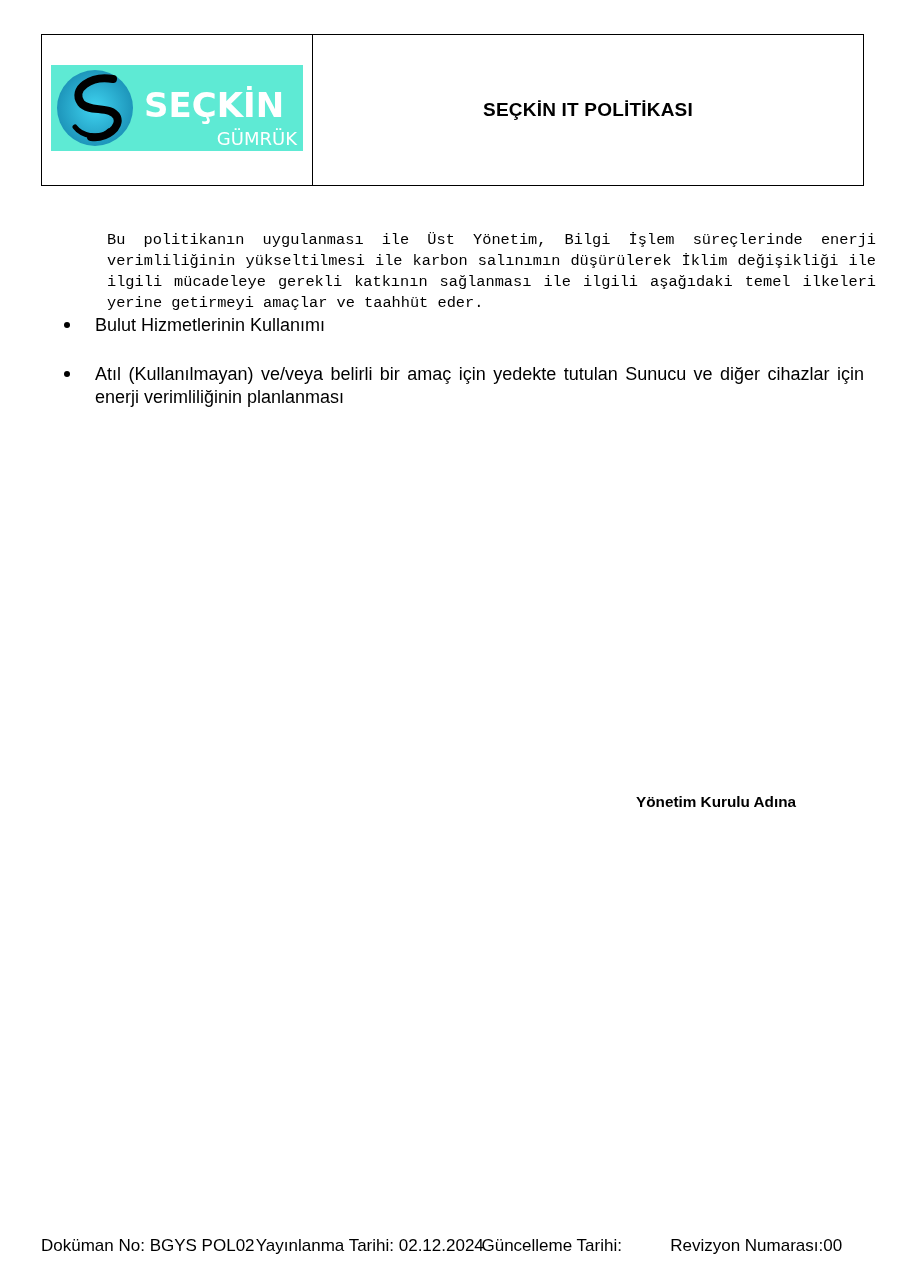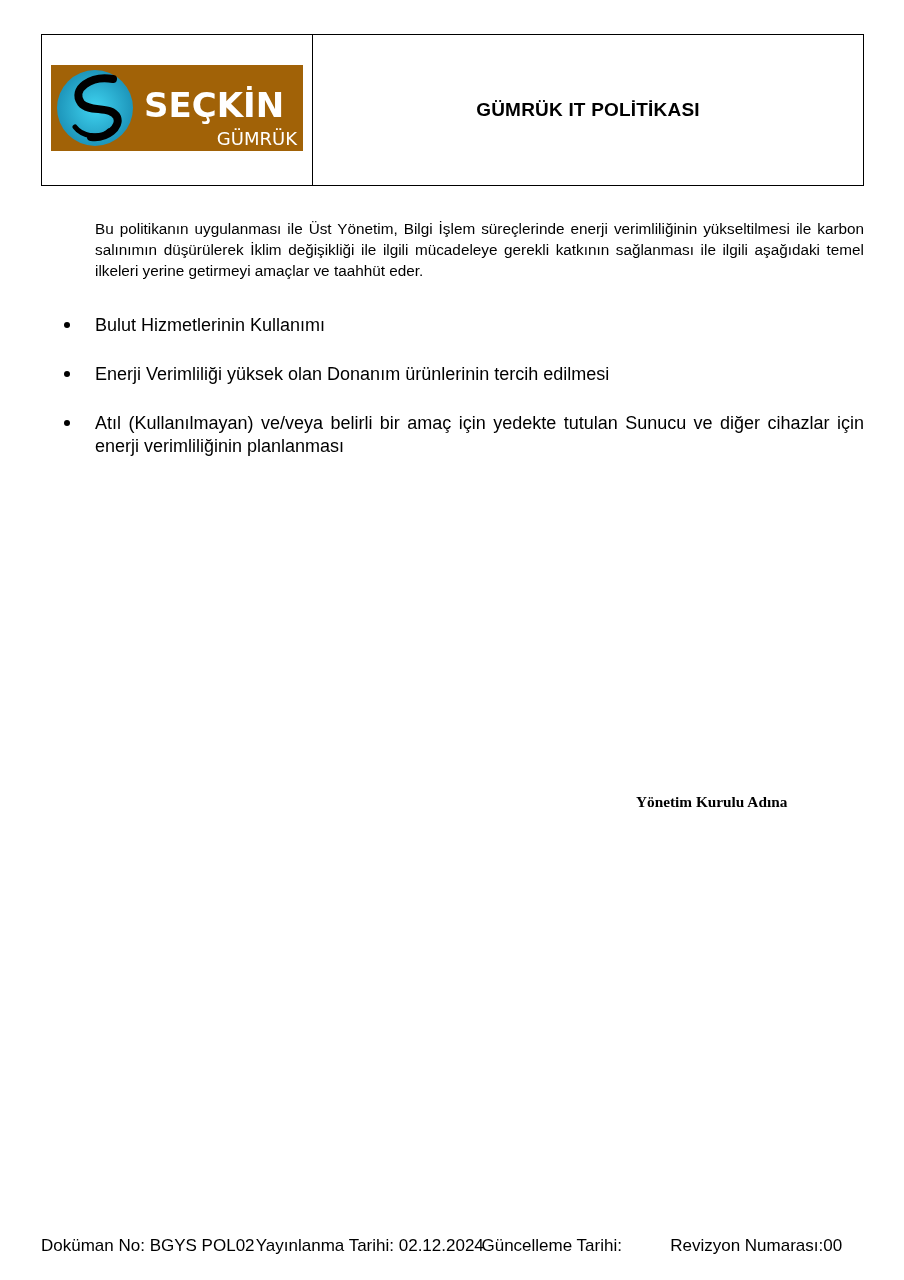--- a/index.html
+++ b/index.html
@@ -1,27 +1,27 @@
 <!DOCTYPE html>
 <html><head>
 <meta charset="utf-8">
 <style>
   html, body { margin: 0; padding: 0; background: #ffffff; }
   body { width: 904px; height: 1280px; position: relative; font-family: "Liberation Sans", sans-serif; color: #000; overflow: hidden; }
   .header-table { position: absolute; left: 41px; top: 34px; width: 823px; height: 152px; border: 1px solid #000; box-sizing: border-box; display: flex; }
   .logo-cell { width: 271px; border-right: 1px solid #000; box-sizing: border-box; position: relative; }
   .title-cell { flex: 1; display: flex; align-items: center; justify-content: center; }
   .doc-title { font-weight: bold; font-size: 19px; letter-spacing: 0.2px; }
-  .logo { position: absolute; left: 9px; top: 30px; width: 252px; height: 86px; background: #a16207; }
+  .logo { position: absolute; left: 9px; top: 30px; width: 252px; height: 86px; background: #5eead4; }
   .logo svg { position: absolute; left: 0; top: 0; }
   .intro { position: absolute; left: 95px; top: 218px; width: 769px; font-size: 15.3px; line-height: 21px; text-align: justify; }
   .bullets { position: absolute; left: 60px; top: 314px; width: 804px; margin: 0; padding: 0; list-style: none; }
   .bullets li { position: relative; padding-left: 35px; font-size: 18px; line-height: 23px; text-align: justify; margin-bottom: 26px; }
   .bullet-dot { position: absolute; left: 4px; top: 8px; width: 6px; height: 6px; border-radius: 50%; background: #000; }
-  .signature { position: absolute; left: 636px; top: 793px; font-weight: bold; font-size: 15.3px; font-family: Liberation Serif, serif; }
+  .signature { position: absolute; left: 636px; top: 793px; font-weight: bold; font-size: 15.3px; }
   .footer { position: absolute; left: 41px; top: 1236px; font-size: 17px; white-space: nowrap; }
   .footer span { display: inline-block; }
 </style>
 </head>
 <body>
 
 <div class="header-table">
   <div class="logo-cell">
     <div class="logo">
       <svg width="252" height="86" viewBox="0 0 252 86">
@@ -33,29 +33,28 @@
         </defs>
         <circle cx="44" cy="43" r="38" fill="url(#g)"></circle>
         <path d="M62 14 C40 10 20 24 30 38 C38 48 60 40 66 52 C70 62 56 74 40 72" fill="none" stroke="#000" stroke-width="8" stroke-linecap="round"></path>
         <path d="M24 62 C30 70 48 76 58 66" fill="none" stroke="#000" stroke-width="5" stroke-linecap="round"></path>
         <text x="93" y="52" fill="#ffffff" font-family="DejaVu Sans, sans-serif" font-weight="bold" font-size="34">SEÇKİN</text>
         <text x="246" y="80" text-anchor="end" fill="#ffffff" font-family="DejaVu Sans, sans-serif" font-size="18">GÜMRÜK</text>
       </svg>
     </div>
   </div>
   <div class="title-cell">
-    <div class="doc-title">GÜMRÜK IT POLİTİKASI</div>
+    <div class="doc-title">SEÇKİN IT POLİTİKASI</div>
   </div>
 </div>
 
-<p class="intro" style="margin:0;">Bu politikanın uygulanması ile Üst Yönetim, Bilgi İşlem süreçlerinde enerji verimliliğinin yükseltilmesi ile karbon salınımın düşürülerek İklim değişikliği ile ilgili mücadeleye gerekli katkının sağlanması ile ilgili aşağıdaki temel ilkeleri yerine getirmeyi amaçlar ve taahhüt eder.</p>
+<p class="intro" style="margin:12px;font-family:Liberation Mono, monospace;">Bu politikanın uygulanması ile Üst Yönetim, Bilgi İşlem süreçlerinde enerji verimliliğinin yükseltilmesi ile karbon salınımın düşürülerek İklim değişikliği ile ilgili mücadeleye gerekli katkının sağlanması ile ilgili aşağıdaki temel ilkeleri yerine getirmeyi amaçlar ve taahhüt eder.</p>
 
 <ul class="bullets">
   <li><span class="bullet-dot"></span><span>Bulut Hizmetlerinin Kullanımı</span></li>
-  <li><span class="bullet-dot"></span><span>Enerji Verimliliği yüksek olan Donanım ürünlerinin tercih edilmesi</span></li>
   <li><span class="bullet-dot"></span><span>Atıl (Kullanılmayan) ve/veya belirli bir amaç için yedekte tutulan Sunucu ve diğer cihazlar için enerji verimliliğinin planlanması</span></li>
 </ul>
 
 <div class="signature">Yönetim Kurulu Adına</div>
 
 <div class="footer">
   <span style="width:210px;">Doküman No: BGYS POL02</span>
   <span style="width:221px;">Yayınlanma Tarihi: 02.12.2024</span>
   <span style="width:184px;">Güncelleme Tarihi:</span>
   <span>Revizyon Numarası:00</span>

